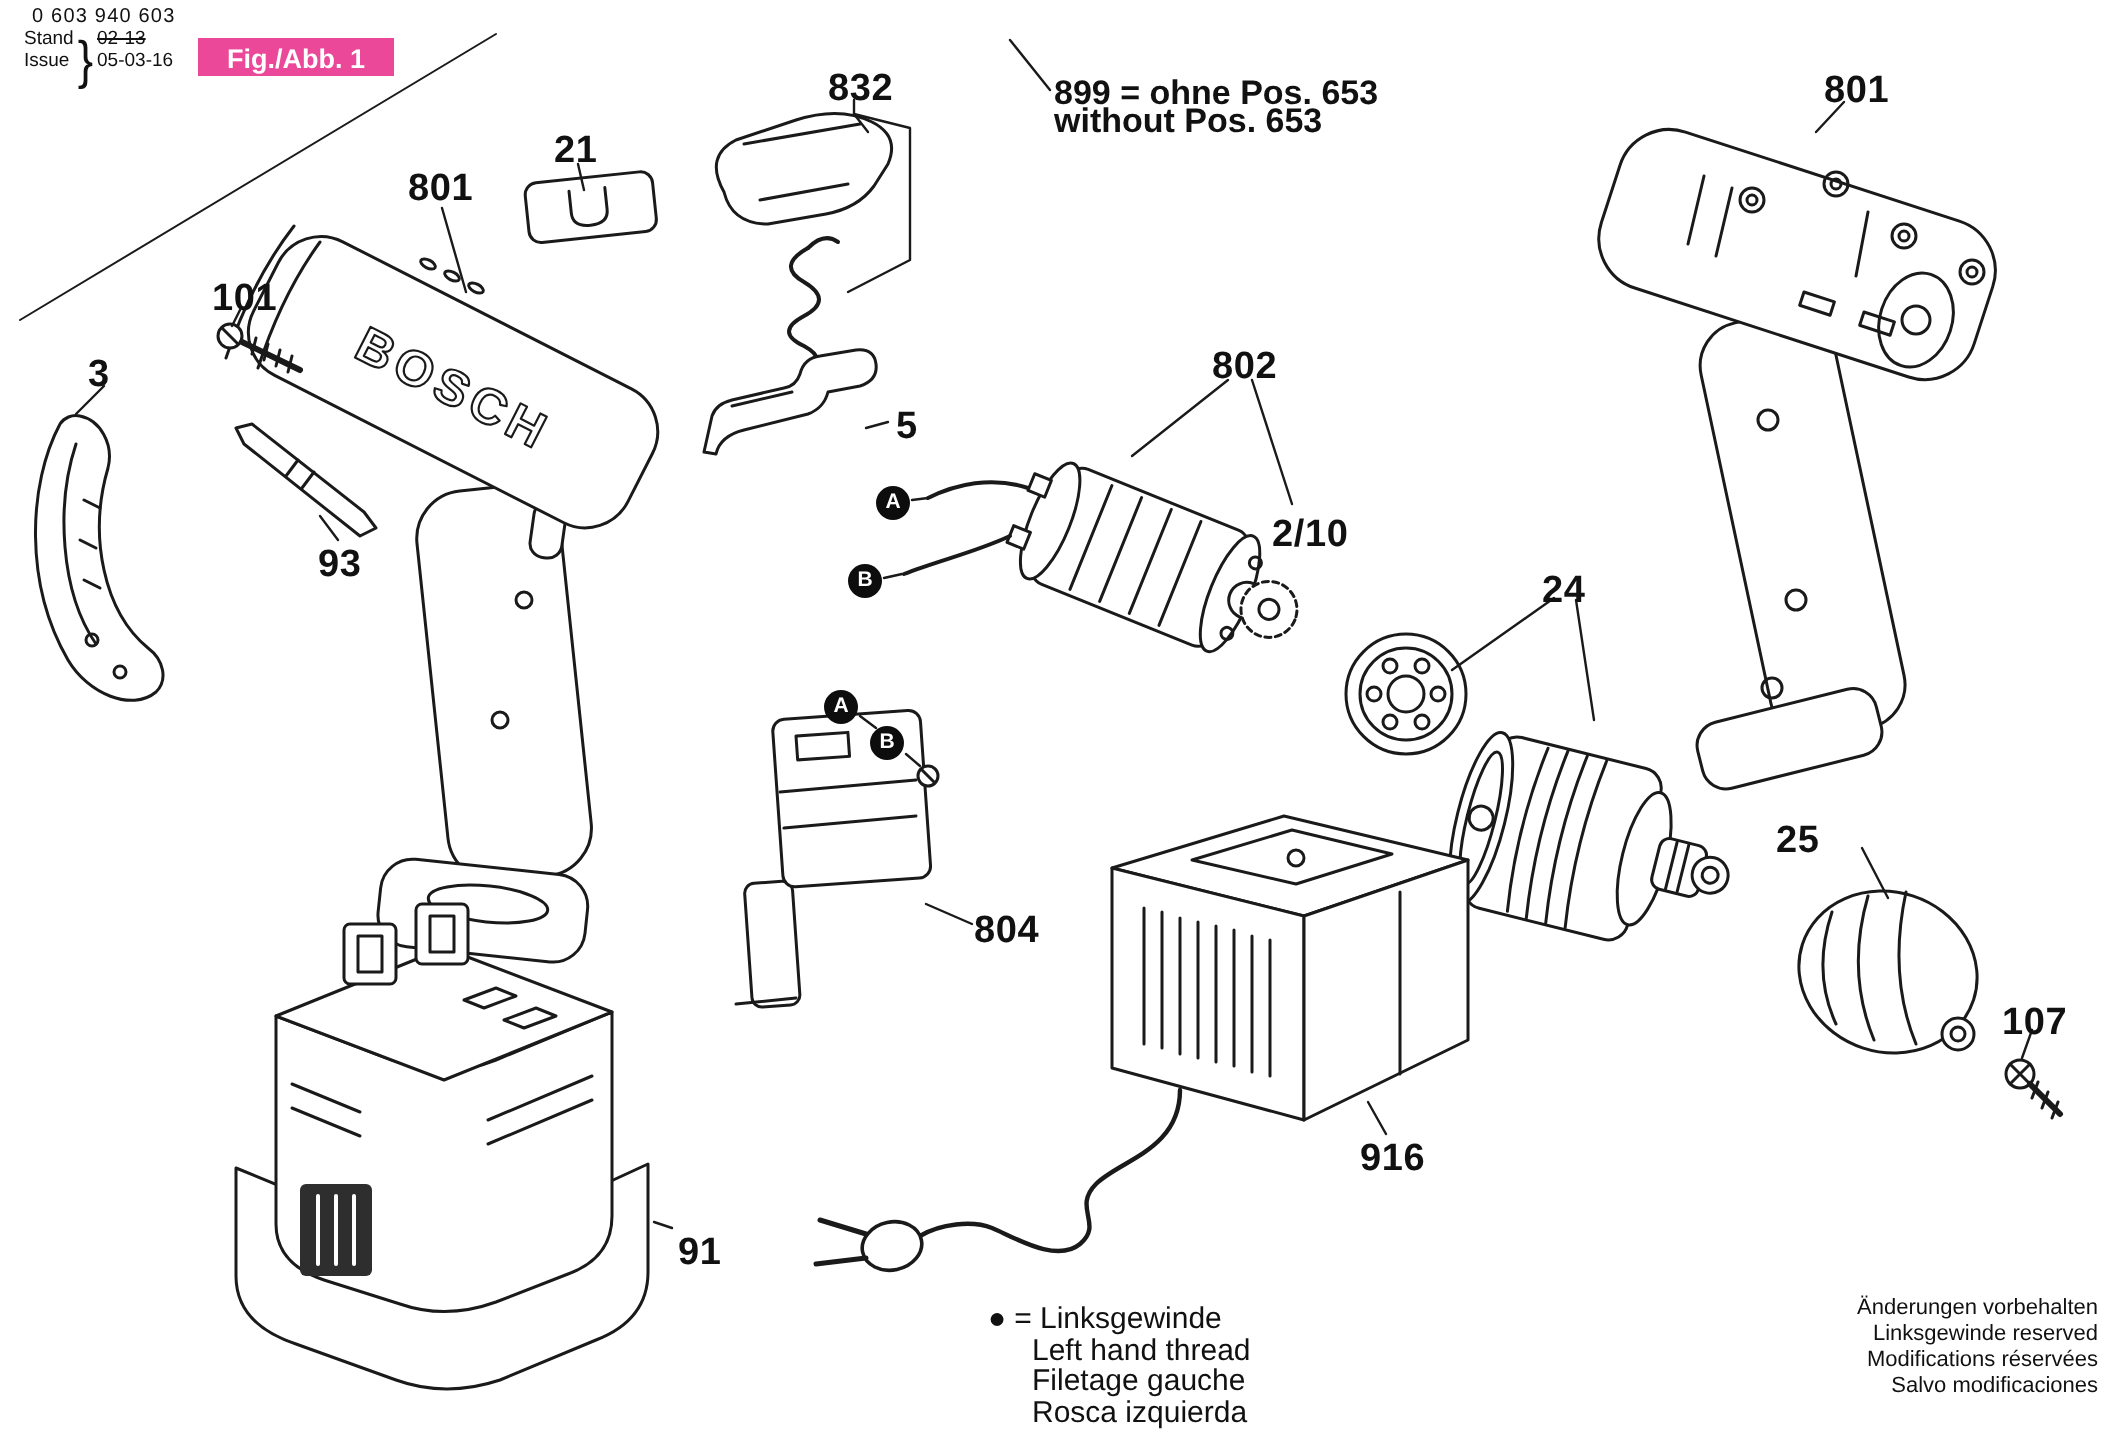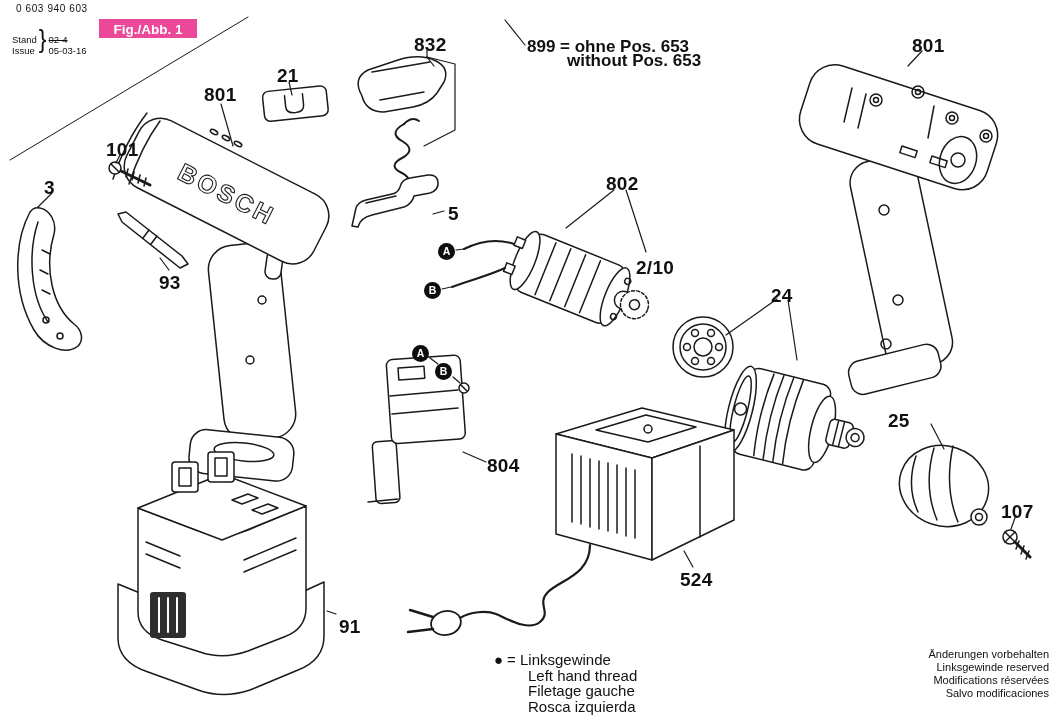--- a/index.html
+++ b/index.html
@@ -4,30 +4,30 @@
 <style>
   *{margin:0;padding:0;box-sizing:border-box}
   html,body{background:#9a9a9a}
   .page{position:relative;width:1057px;height:720px;background:#ffffff;overflow:hidden;
         font-family:"Liberation Sans","DejaVu Sans",sans-serif;color:#111}
   .art{position:absolute;left:0;top:0}
   .callout{position:absolute;font-weight:bold;font-size:19px;letter-spacing:.3px;white-space:nowrap}
   .marker{position:absolute;width:17px;height:17px;border-radius:50%;background:#0d0d0d;color:#fff;
           font-size:10.5px;font-weight:bold;text-align:center;line-height:17px}
   .part-number{position:absolute;left:16px;top:3px;font-size:10px;letter-spacing:.6px}
-  .revision{position:absolute;left:12px;top:34px;display:flex;align-items:flex-start;font-size:9.5px;line-height:11px}
+  .revision{position:absolute;left:12px;top:14px;display:flex;align-items:flex-end;font-size:9.5px;line-height:11px}
   .rev-col div{white-space:nowrap}
   .brace{font-size:23px;font-weight:300;transform:scaleY(1.15);margin:0 2px}
   .struck{text-decoration:line-through}
   .fig-box{position:absolute;left:99px;top:19px;width:98px;height:19px;background:#ec4899;color:#fff;
            font-weight:bold;font-size:13.5px;text-align:center;line-height:22px}
   .note899{position:absolute;left:527px;top:40px;font-size:17px;font-weight:bold;line-height:14px;white-space:nowrap}
-  .note-indent{margin-left:40px}
+  .note-indent{}
   .legend{position:absolute;left:494px;top:652px;font-size:15px;line-height:15.5px;white-space:nowrap}
-  .legend-indent{margin-left:34px}
+  .legend-indent{margin-left:22px}
   .legend-dot{margin-right:4px}
   .footer-note{position:absolute;right:8px;top:648px;font-size:11px;line-height:13px;text-align:right;white-space:nowrap}
 </style>
 </head>
 <body>
 
 <div class="page">
 
   <svg class="art" width="1057" height="720" viewBox="0 0 1057 720">
     <g stroke="#1a1a1a" stroke-width="1.5" fill="none" stroke-linecap="round" stroke-linejoin="round">
@@ -270,21 +270,21 @@
 
   <div class="part-number">0 603 940 603</div>
 
   <div class="revision">
     <div class="rev-col">
       <div>Stand</div>
       <div>Issue</div>
     </div>
     <div class="brace">}</div>
     <div class="rev-col">
-      <div class="struck">02-4</div>
+      <div class="struck">02-13</div>
       <div>05-03-16</div>
     </div>
   </div>
 
   <div class="fig-box">Fig./Abb. 1</div>
 
   <div class="note899">
     <div>899 = ohne Pos. 653</div>
     <div class="note-indent">without Pos. 653</div>
   </div>
@@ -296,21 +296,21 @@
   <div class="callout" style="left:44px;top:177px">3</div>
   <div class="callout" style="left:448px;top:203px">5</div>
   <div class="callout" style="left:606px;top:173px">802</div>
   <div class="callout" style="left:636px;top:257px">2/10</div>
   <div class="callout" style="left:159px;top:272px">93</div>
   <div class="callout" style="left:771px;top:285px">24</div>
   <div class="callout" style="left:912px;top:35px">801</div>
   <div class="callout" style="left:888px;top:410px">25</div>
   <div class="callout" style="left:1001px;top:501px">107</div>
   <div class="callout" style="left:487px;top:455px">804</div>
-  <div class="callout" style="left:680px;top:569px">524</div>
+  <div class="callout" style="left:680px;top:569px">916</div>
   <div class="callout" style="left:339px;top:616px">91</div>
 
   <div class="marker" style="left:438px;top:243px">A</div>
   <div class="marker" style="left:424px;top:282px">B</div>
   <div class="marker" style="left:412px;top:345px">A</div>
   <div class="marker" style="left:435px;top:363px">B</div>
 
   <div class="legend">
     <div><span class="legend-dot">●</span><span>= Linksgewinde</span></div>
     <div class="legend-indent">Left hand thread</div>

